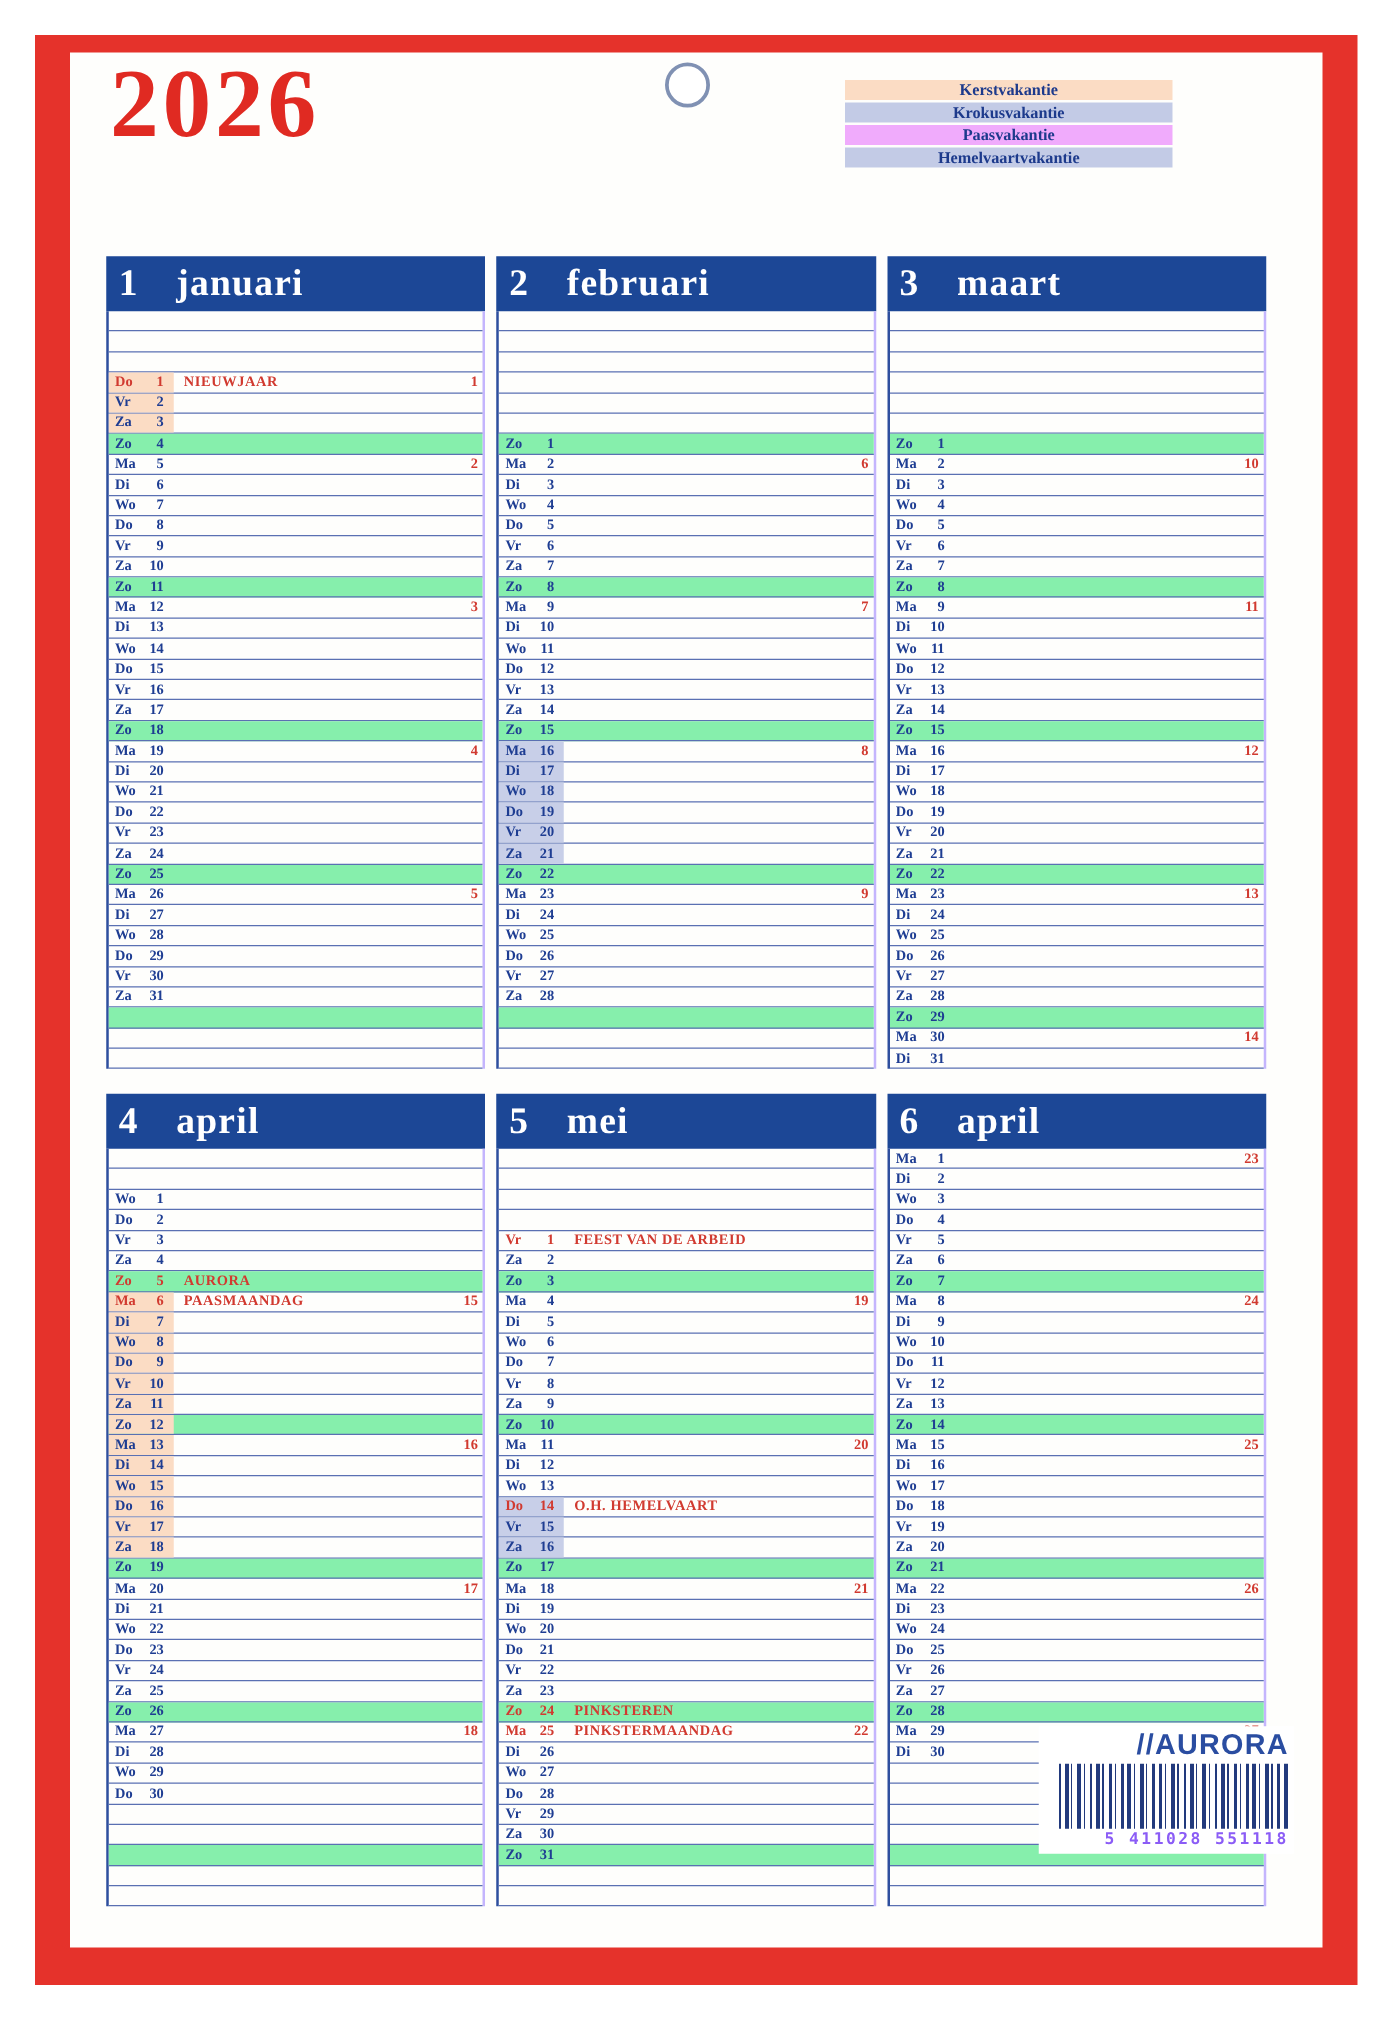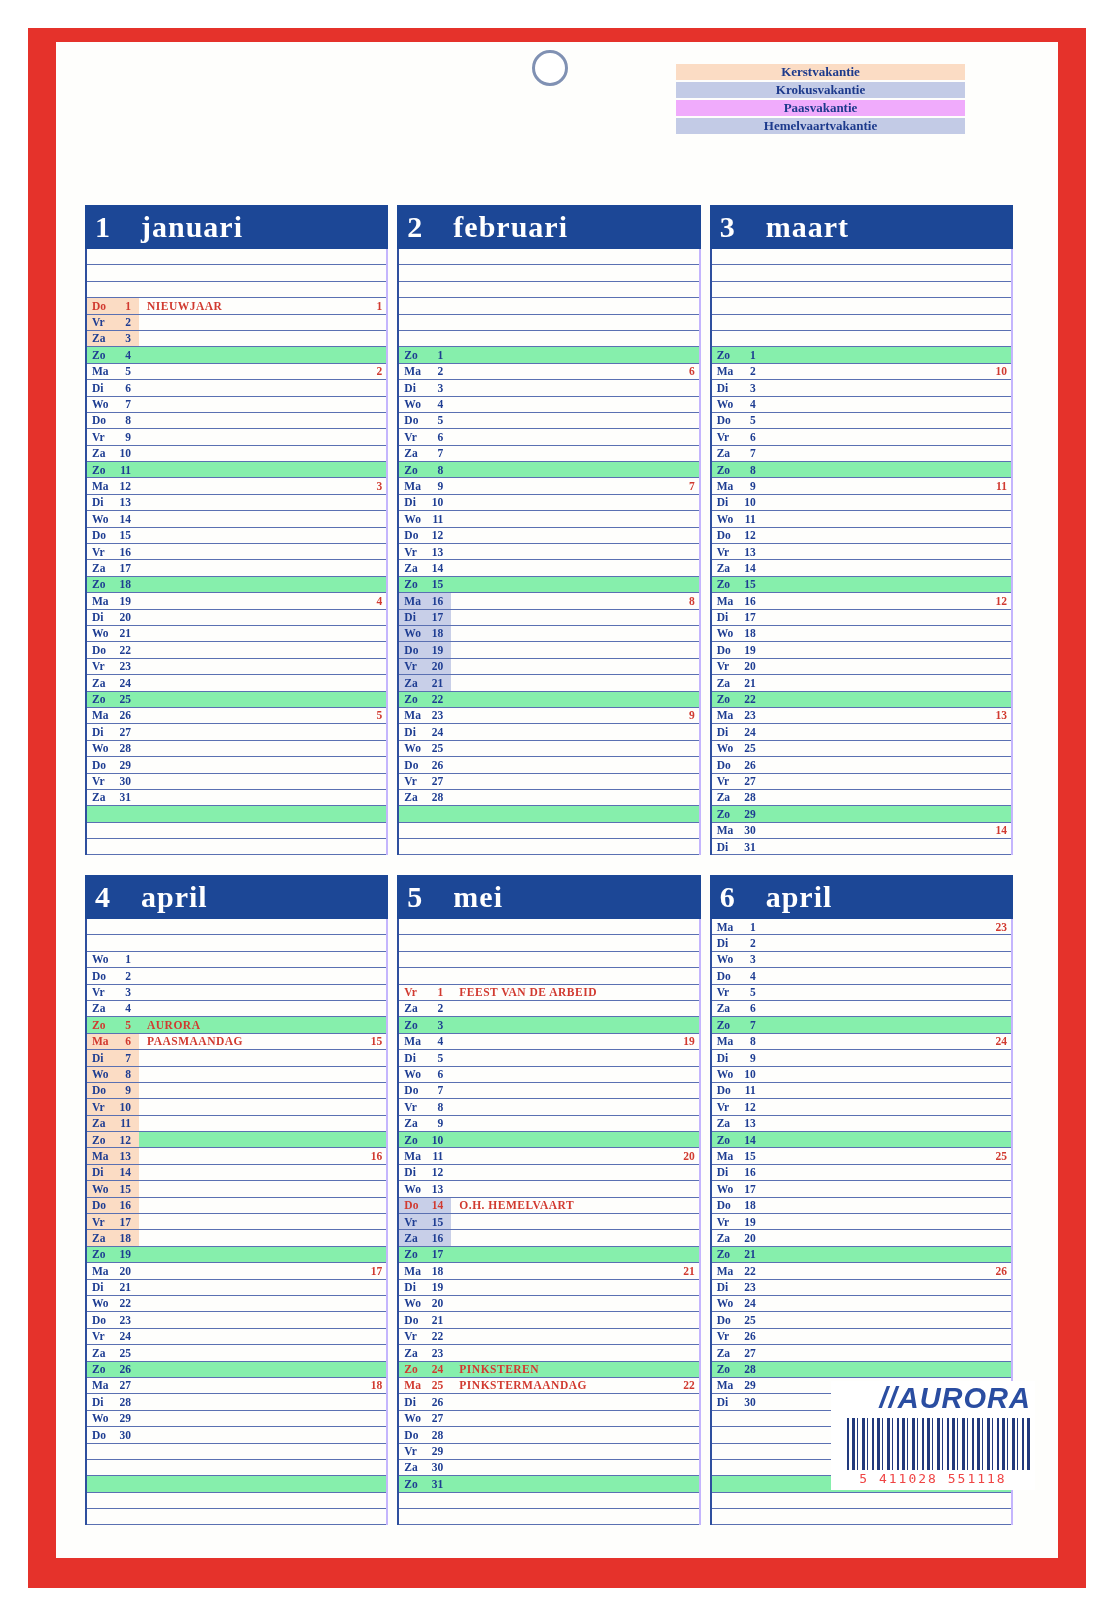--- a/index.html
+++ b/index.html
@@ -13,21 +13,21 @@
   .hole {
     position:absolute; left:504px; top:22px; width:30px; height:30px;
     background:#ffffff; border:3px solid #8091b3; border-radius:50%;
   }
 
   .year {
     position:absolute; left:32px; top:0px; line-height:1.05;
     font-size:78px; font-weight:bold; color:#e02a22; letter-spacing:3px;
   }
 
-  .legend { position:absolute; left:620px; top:22px; width:289px; }
+  .legend { position:absolute; left:620px; top:22px; width:262px; }
   .legend-row {
     height:16px; line-height:16px; margin-bottom:2px; text-align:center;
     font-size:13px; color:#1d3a8c; font-weight:bold;
   }
 
   .months-top    { position:absolute; left:29px; top:163px; width:928px; }
   .months-bottom { position:absolute; left:29px; top:833px; width:928px; }
   .months-row { display:flex; gap:9px; }
   .month { flex:1; min-width:0; position:relative; }
 
@@ -50,44 +50,45 @@
   .d-hol { position:absolute; left:60px; top:0.5px; color:#d13a30; letter-spacing:0.5px; white-space:nowrap; }
   .d-wk  { position:absolute; right:4px; top:0.5px; color:#d13a30; }
   .slot.hol .d-ab, .slot.hol .d-num { color:#d13a30; }
 
   .brandbox {
     position:absolute; right:-22px; top:506px; width:196px;
     background:#ffffff; padding:2px 4px 4px 4px; text-align:right;
   }
   .logo {
     font-family:"Liberation Sans","DejaVu Sans",sans-serif;
-    font-weight:bold; font-style:italic; font-size:29px; color:#2a4da1;
+    font-weight:bold; font-size:23px; color:#2a4da1;
     letter-spacing:1px; line-height:1.1;text-align:right;
   }
   .barcode-bars {
     margin-top:3px; margin-left:12px; height:52px;
     background:
       repeating-linear-gradient(90deg,
         #223a7d 0 2px,  #ffffff 2px 5px,
         #223a7d 5px 8px,#ffffff 8px 10px,
         #223a7d 10px 11px,#ffffff 11px 15px,
         #223a7d 15px 18px,#ffffff 18px 20px,
         #223a7d 20px 21px,#ffffff 21px 25px);
   }
   .barcode-digits {
     font-family:"DejaVu Sans Mono","Liberation Mono",monospace;
-    font-size:13px; color:#ef4444; letter-spacing:2px; text-align:center; margin-top:1px;
+    font-size:13px; color:#8b5cf6; letter-spacing:2px; text-align:right; margin-top:1px;font-weight:bold;
   }
 </style>
 </head>
 <body>
 
 <div class="frame">
   <div class="page">
 
+    <div class="year">2026</div>
 
     <div class="legend">
         <div class="legend-row" style="background: rgb(251, 220, 196);">Kerstvakantie</div>
         <div class="legend-row" style="background: rgb(195, 203, 230); text-align: center;">Krokusvakantie</div>
         <div class="legend-row" style="background: #f0abfc;">Paasvakantie</div>
         <div class="legend-row" style="background: rgb(195, 203, 230);">Hemelvaartvakantie</div>
       </div>
 
     <div class="months-top">
       <div class="months-row" id="row-top">

